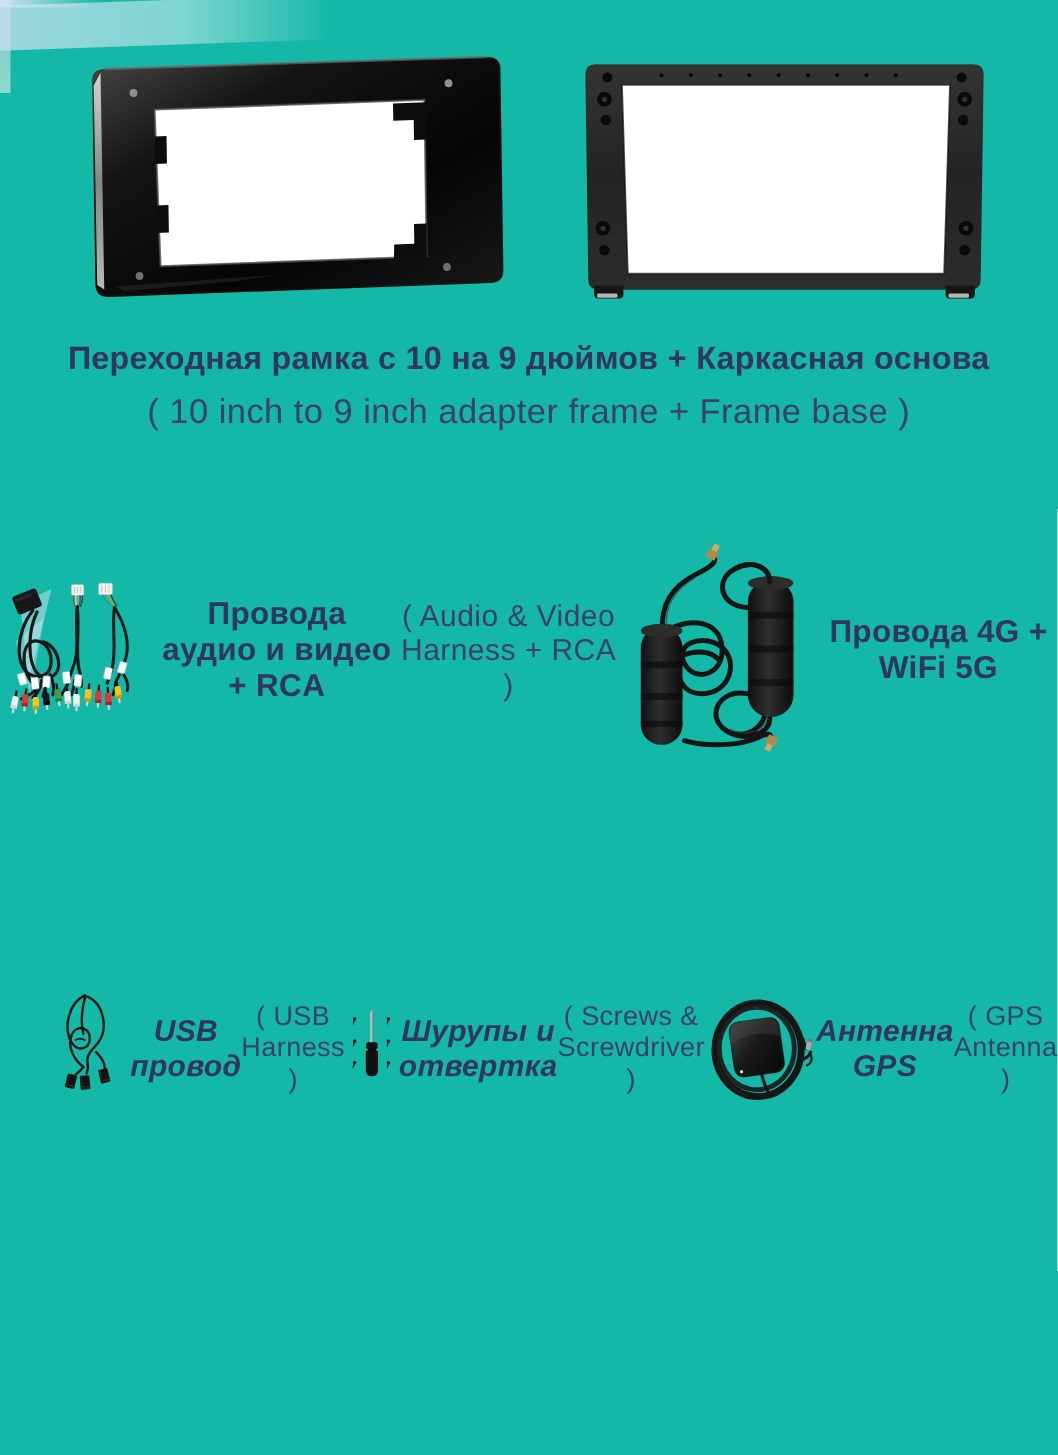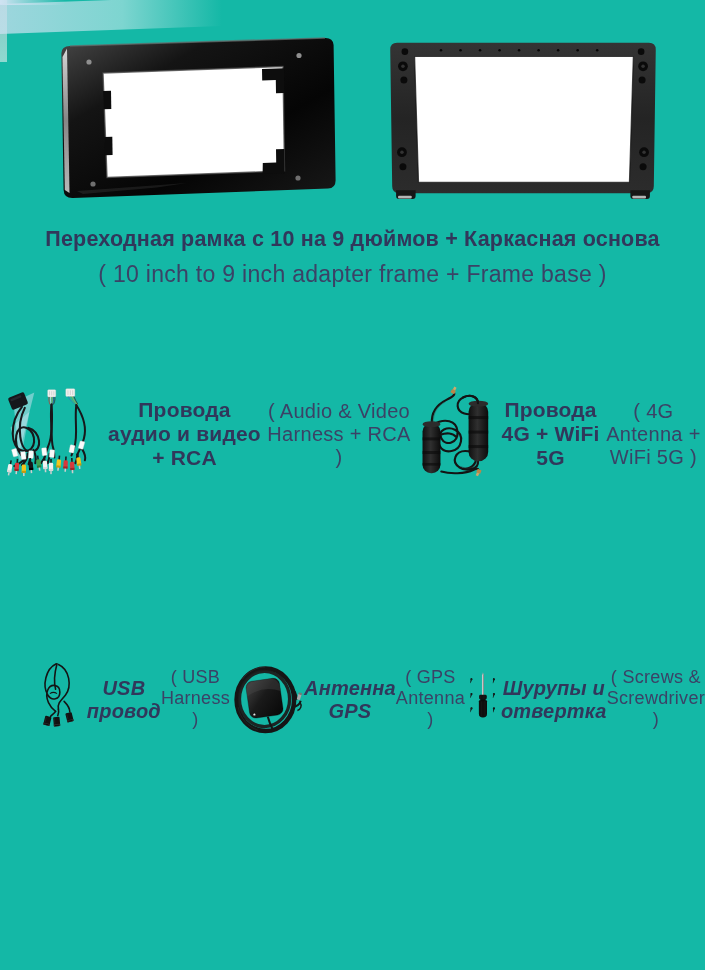--- a/index.html
+++ b/index.html
@@ -318,21 +318,20 @@
         <g fill="none" stroke="#141414" stroke-width="5" stroke-linecap="round">
           <path d="M150,40 C150,24 132,18 116,26"></path>
           <path d="M62,114 C76,108 92,110 98,118"></path>
         </g>
         <g fill="none" stroke="#3c3c3c" stroke-width="1.3" opacity="0.7">
           <path d="M46,86 C44,64 54,48 74,36"></path>
           <path d="M148,172 C150,188 128,198 110,188"></path>
         </g>
       </svg>
       <div class="cap-ru">Провода 4G + WiFi 5G</div>
-      <div class="cap-en">( 4G Antenna + WiFi 5G )</div>
     </div>
   </div>
 
   <div class="bottom-row">
 
     <div class="col b-1">
       <svg viewBox="0 0 160 200">
         <g fill="none" stroke="#141414" stroke-width="4.4" stroke-linecap="round">
           <path d="M74,12 C44,26 34,74 50,100 C62,119 84,112 84,92 C84,70 58,66 50,86 C40,110 58,136 72,146"></path>
           <path d="M80,14 C112,28 118,76 100,100 C90,113 76,122 80,140"></path>
@@ -356,20 +355,69 @@
         </g>
         <g transform="translate(108,150) rotate(-14)">
           <rect x="-9" y="0" width="18" height="26" rx="2.5" fill="#121212"></rect>
           <rect x="-9" y="20" width="18" height="6" rx="1" fill="#2d2d2d"></rect>
           <rect x="-6" y="22.5" width="12" height="2" fill="#060606"></rect>
           <rect x="-7" y="3" width="3" height="15" fill="#2a2a2a" opacity="0.6"></rect>
         </g>
       </svg>
       <div class="cap-ru">USB провод</div>
       <div class="cap-en">( USB Harness )</div>
+    </div>
+
+    <div class="col b-2">
+      <svg viewBox="0 0 150 200">
+        <defs>
+          <linearGradient id="shaftg" x1="0" y1="0" x2="1" y2="0">
+            <stop offset="0" stop-color="#ebebeb"></stop>
+              <stop offset="0.55" stop-color="#9d9d9d"></stop>
+              <stop offset="1" stop-color="#767676"></stop>
+          </linearGradient>
+          <g id="screw">
+            <circle cx="0" cy="0" r="4.6" fill="#0a0a0a"></circle>
+            <path d="M-3,0 H3 M0,-3 V3" stroke="#3a3a3a" stroke-width="1.1" fill="none"></path>
+            <polygon points="-2.4,3.5 2.4,3.5 0.6,17 -0.6,17" fill="#0c0c0c"></polygon>
+            <g stroke="#2e2e2e" stroke-width="1">
+              <line x1="-2.2" y1="7" x2="2.2" y2="6"></line>
+                <line x1="-1.9" y1="10" x2="1.9" y2="9"></line>
+                <line x1="-1.5" y1="13" x2="1.5" y2="12"></line>
+            </g>
+          </g>
+        </defs>
+        <polygon points="75,5 71,17 79,17" fill="#a8a8a8"></polygon>
+        <rect x="71" y="15" width="8" height="86" fill="url(#shaftg)"></rect>
+        <line x1="75" y1="15" x2="75" y2="101" stroke="#d3d3d3" stroke-width="1" opacity="0.8"></line>
+        <rect x="59" y="99" width="32" height="20" rx="6" fill="#101010"></rect>
+        <g stroke="#262626" stroke-width="1.4" opacity="0.9">
+          <line x1="65" y1="101" x2="65" y2="117"></line>
+            <line x1="71" y1="101" x2="71" y2="117"></line>
+          <line x1="77" y1="101" x2="77" y2="117"></line>
+            <line x1="83" y1="101" x2="83" y2="117"></line>
+        </g>
+        <rect x="64" y="117" width="22" height="9" fill="#0c0c0c"></rect>
+        <path d="M58,126 Q58,122 62,122 H88 Q92,122 92,126 L92,178 Q92,194 75,194 Q58,194 58,178 Z" fill="#0b0b0b"></path>
+        <g stroke="#272727" stroke-width="1.6" opacity="0.85">
+          <line x1="63" y1="126" x2="63" y2="188"></line>
+            <line x1="69" y1="126" x2="69" y2="191"></line>
+          <line x1="75" y1="126" x2="75" y2="192"></line>
+            <line x1="81" y1="126" x2="81" y2="191"></line>
+          <line x1="87" y1="126" x2="87" y2="188"></line>
+        </g>
+        <use href="#screw" transform="translate(27,34) rotate(16)"></use>
+        <use href="#screw" transform="translate(121,34) rotate(14)"></use>
+        <use href="#screw" transform="translate(27,96) rotate(16)"></use>
+        <use href="#screw" transform="translate(121,96) rotate(14)"></use>
+        <use href="#screw" transform="translate(27,156) rotate(18)"></use>
+        <use href="#screw" transform="translate(121,156) rotate(12)"></use>
+      </svg>
+      <div class="cap-ru">Шурупы и отвертка</div>
+      <div class="cap-en">( Screws &amp; Screwdriver )</div>
     </div>
 
     <div class="col b-3">
       <svg viewBox="0 0 180 200">
         <defs>
           <linearGradient id="gpsg" x1="0" y1="0" x2="1" y2="1">
             <stop offset="0" stop-color="#474747"></stop>
               <stop offset="0.45" stop-color="#1a1a1a"></stop>
               <stop offset="1" stop-color="#070707"></stop>
           </linearGradient>
@@ -389,64 +437,15 @@
           <rect x="-41" y="-45" width="82" height="90" rx="15" fill="url(#gpsg)"></rect>
           <rect x="-41" y="-45" width="82" height="90" rx="15" fill="none" stroke="#000000" stroke-width="1.2" opacity="0.6"></rect>
           <path d="M-41,-18 Q-41,-45 -14,-45 L14,-45 Q41,-45 41,-20 L41,-12 Q0,-32 -41,-10 Z" fill="#4c4c4c" opacity="0.35"></path>
           <circle cx="-30" cy="36" r="2.6" fill="#e8e8e8"></circle>
         </g>
         <path d="M92,143 C96,158 100,166 104,174" stroke="#151515" stroke-width="5" fill="none"></path>
       </svg>
       <div class="cap-ru">Антенна GPS</div>
       <div class="cap-en">( GPS Antenna )</div>
     </div>
-
-    <div class="col b-2">
-      <svg viewBox="0 0 150 200">
-        <defs>
-          <linearGradient id="shaftg" x1="0" y1="0" x2="1" y2="0">
-            <stop offset="0" stop-color="#ebebeb"></stop>
-              <stop offset="0.55" stop-color="#9d9d9d"></stop>
-              <stop offset="1" stop-color="#767676"></stop>
-          </linearGradient>
-          <g id="screw">
-            <circle cx="0" cy="0" r="4.6" fill="#0a0a0a"></circle>
-            <path d="M-3,0 H3 M0,-3 V3" stroke="#3a3a3a" stroke-width="1.1" fill="none"></path>
-            <polygon points="-2.4,3.5 2.4,3.5 0.6,17 -0.6,17" fill="#0c0c0c"></polygon>
-            <g stroke="#2e2e2e" stroke-width="1">
-              <line x1="-2.2" y1="7" x2="2.2" y2="6"></line>
-                <line x1="-1.9" y1="10" x2="1.9" y2="9"></line>
-                <line x1="-1.5" y1="13" x2="1.5" y2="12"></line>
-            </g>
-          </g>
-        </defs>
-        <polygon points="75,5 71,17 79,17" fill="#a8a8a8"></polygon>
-        <rect x="71" y="15" width="8" height="86" fill="url(#shaftg)"></rect>
-        <line x1="75" y1="15" x2="75" y2="101" stroke="#d3d3d3" stroke-width="1" opacity="0.8"></line>
-        <rect x="59" y="99" width="32" height="20" rx="6" fill="#101010"></rect>
-        <g stroke="#262626" stroke-width="1.4" opacity="0.9">
-          <line x1="65" y1="101" x2="65" y2="117"></line>
-            <line x1="71" y1="101" x2="71" y2="117"></line>
-          <line x1="77" y1="101" x2="77" y2="117"></line>
-            <line x1="83" y1="101" x2="83" y2="117"></line>
-        </g>
-        <rect x="64" y="117" width="22" height="9" fill="#0c0c0c"></rect>
-        <path d="M58,126 Q58,122 62,122 H88 Q92,122 92,126 L92,178 Q92,194 75,194 Q58,194 58,178 Z" fill="#0b0b0b"></path>
-        <g stroke="#272727" stroke-width="1.6" opacity="0.85">
-          <line x1="63" y1="126" x2="63" y2="188"></line>
-            <line x1="69" y1="126" x2="69" y2="191"></line>
-          <line x1="75" y1="126" x2="75" y2="192"></line>
-            <line x1="81" y1="126" x2="81" y2="191"></line>
-          <line x1="87" y1="126" x2="87" y2="188"></line>
-        </g>
-        <use href="#screw" transform="translate(27,34) rotate(16)"></use>
-        <use href="#screw" transform="translate(121,34) rotate(14)"></use>
-        <use href="#screw" transform="translate(27,96) rotate(16)"></use>
-        <use href="#screw" transform="translate(121,96) rotate(14)"></use>
-        <use href="#screw" transform="translate(27,156) rotate(18)"></use>
-        <use href="#screw" transform="translate(121,156) rotate(12)"></use>
-      </svg>
-      <div class="cap-ru">Шурупы и отвертка</div>
-      <div class="cap-en">( Screws &amp; Screwdriver )</div>
-    </div>
   </div>
 
 </div>
 
 </body></html>

